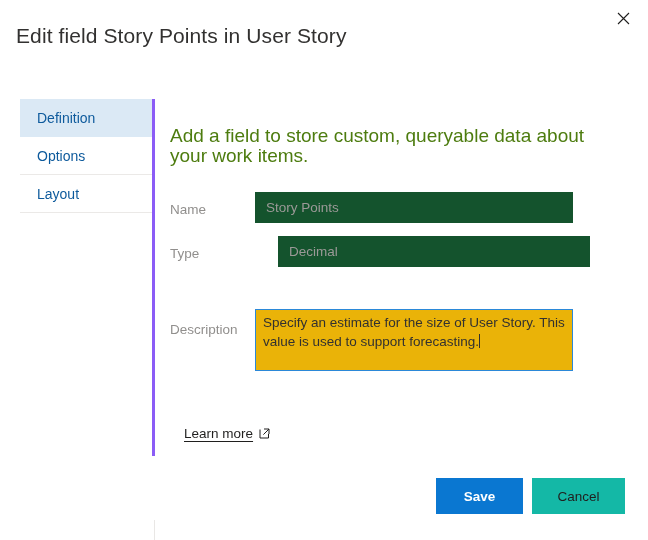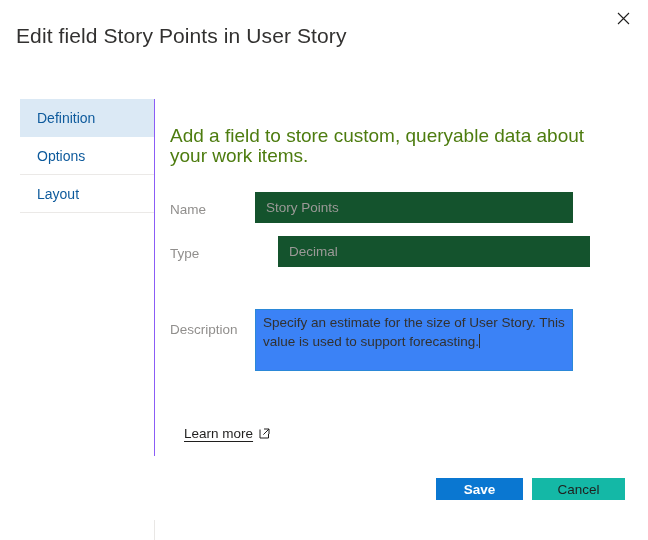--- a/index.html
+++ b/index.html
@@ -45,21 +45,21 @@
     line-height: 28px;
     white-space: nowrap;
   }
 
   
   .tab-rail {
     position: absolute;
     left: 20px;
     top: 99px;
     width: 135px;
-    border-right: 1px solid #8b5cf6;
+    border-right: 3px solid #8b5cf6;
     height: 357px;
     box-sizing: border-box;
   }
   .tab-item {
     height: 38px;
     display: flex;
     align-items: center;
     padding-left: 17px;
     font-size: 14px;
     color: #0d5a9c;
@@ -131,21 +131,21 @@
     cursor: default;
   }
 
   .row-type { margin-bottom: 42px; gap: 23px; }
 
   .textarea-focused {
     width: 318px;
     height: 62px;
     box-sizing: border-box;
     border: 1px solid #2b88d8;
-    background: #3b82f6;
+    background: #eab308;
     padding: 3px 7px 3px 7px;
     font-size: 13.5px;
     line-height: 19px;
     color: #323130;
     font-family: "Liberation Sans", sans-serif;
     resize: none;
     outline: none;
     overflow: hidden;
     position: relative;
   }
@@ -188,21 +188,21 @@
     left: 0;
     top: 478px;
     width: 648px;
     display: flex;
     justify-content: flex-end;
     padding-right: 23px;
     box-sizing: border-box;
     gap: 9px;
   }
   .btn {
-    height: 22px;
+    height: 36px;
     min-width: 87px;
     padding: 0 14px;
     font-size: 13.5px;
     font-family: "Liberation Sans", sans-serif;
     border: none;
     cursor: pointer;
     display: inline-flex;
     align-items: center;
     justify-content: center;
     box-sizing: border-box;

